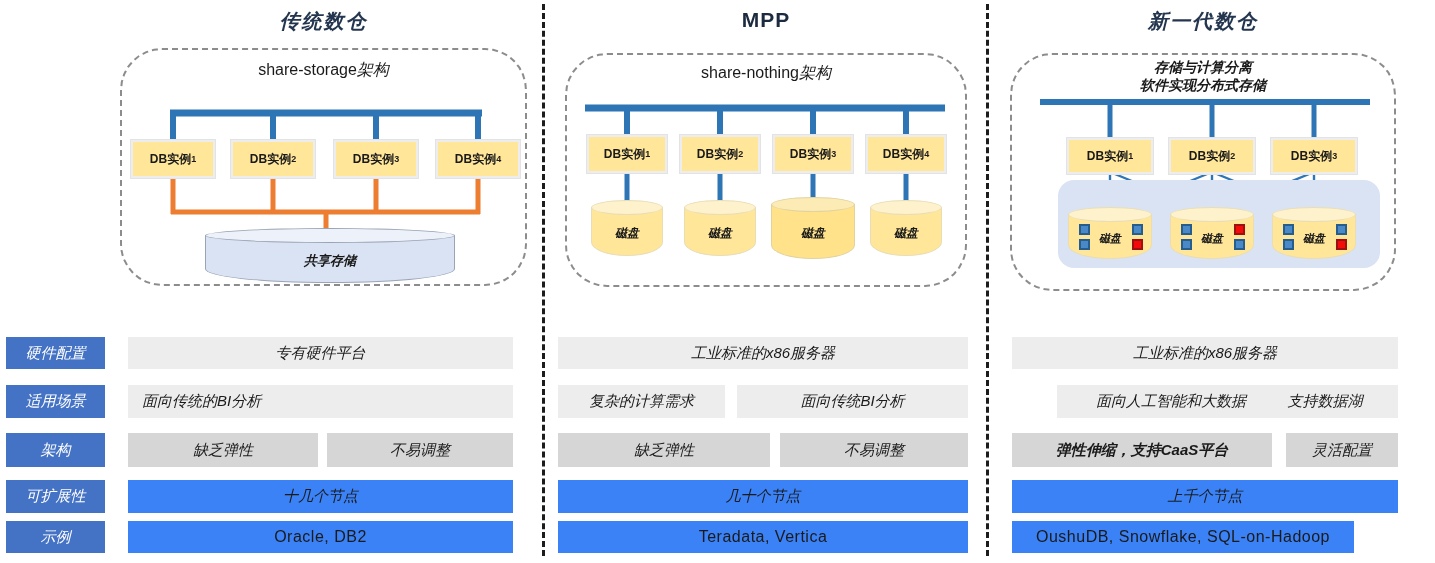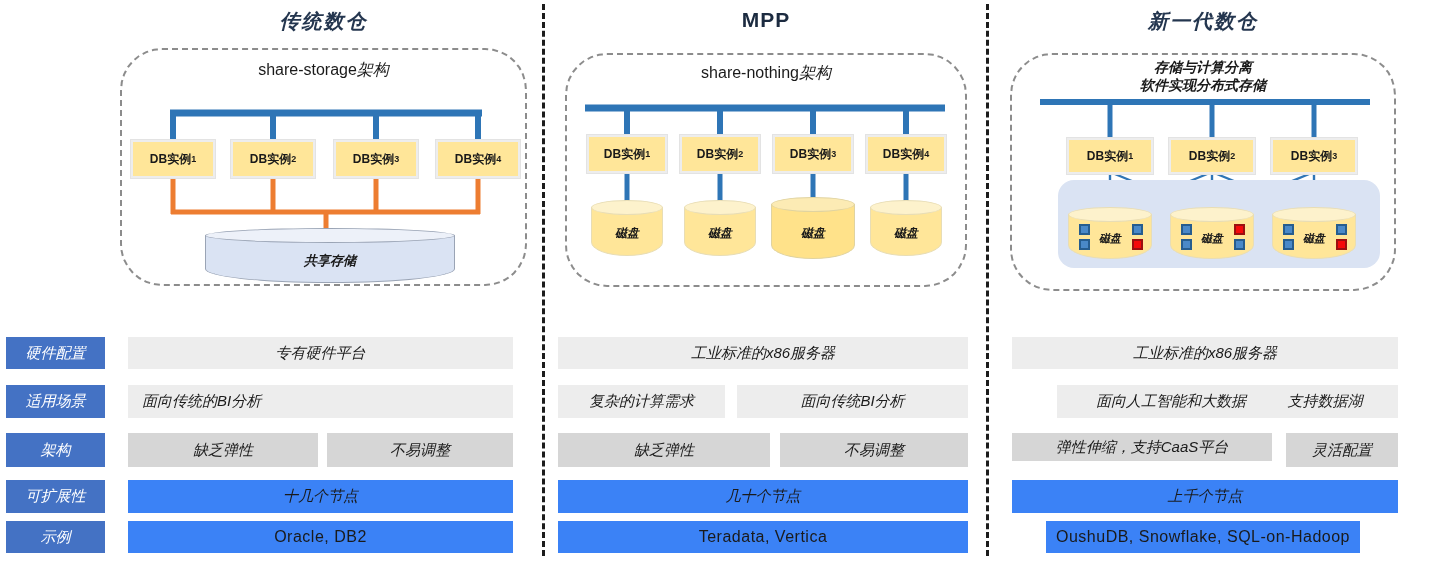--- a/index.html
+++ b/index.html
@@ -258,24 +258,24 @@
   <div class="cell shade-light left" style="left:128px; top:385px; width:385px; height:33px;">面向传统的BI分析</div>
   <div class="cell shade-light" style="left:558px; top:385px; width:167px; height:33px;">复杂的计算需求</div>
   <div class="cell shade-light" style="left:737px; top:385px; width:231px; height:33px;">面向传统BI分析</div>
   <div class="cell shade-light" style="left:1012px; top:385px; width:228px; height:33px;margin-left:45px;">面向人工智能和大数据</div>
   <div class="cell shade-light" style="left:1252px; top:385px; width:146px; height:33px;">支持数据湖</div>
 
   <div class="cell shade-medium" style="left:128px; top:433px; width:190px; height:34px;">缺乏弹性</div>
   <div class="cell shade-medium" style="left:327px; top:433px; width:186px; height:34px;">不易调整</div>
   <div class="cell shade-medium" style="left:558px; top:433px; width:212px; height:34px;">缺乏弹性</div>
   <div class="cell shade-medium" style="left:780px; top:433px; width:188px; height:34px;">不易调整</div>
-  <div class="cell shade-medium" style="left:1012px; top:433px; width:260px; height:28px;">弹性伸缩，支持CaaS平台</div>
+  <div class="cell shade-medium" style="left:1012px; top:433px; width:260px; height:34px;font-weight:bold;">弹性伸缩，支持CaaS平台</div>
   <div class="cell shade-medium" style="left:1286px; top:433px; width:112px; height:34px;">灵活配置</div>
 
   <div class="cell shade-dark" style="left:128px; top:480px; width:385px; height:33px;">十几个节点</div>
   <div class="cell shade-dark" style="left:558px; top:480px; width:410px; height:33px;">几十个节点</div>
   <div class="cell shade-dark" style="left:1012px; top:480px; width:386px; height:33px;">上千个节点</div>
 
   <div class="cell shade-dark latin" style="left:128px; top:521px; width:385px; height:32px;">Oracle, DB2</div>
   <div class="cell shade-dark latin" style="left:558px; top:521px; width:410px; height:32px;">Teradata, Vertica</div>
-  <div class="cell shade-dark latin" style="left:1012px; top:521px; width:314px; height:32px;margin-left:34px;">OushuDB, Snowflake, SQL-on-Hadoop</div>
+  <div class="cell shade-dark latin" style="left:1012px; top:521px; width:342px; height:32px;">OushuDB, Snowflake, SQL-on-Hadoop</div>
 
 </div>
 
 </body></html>

